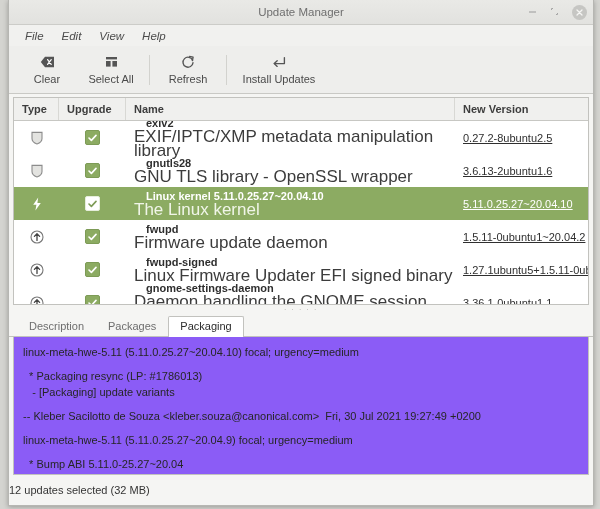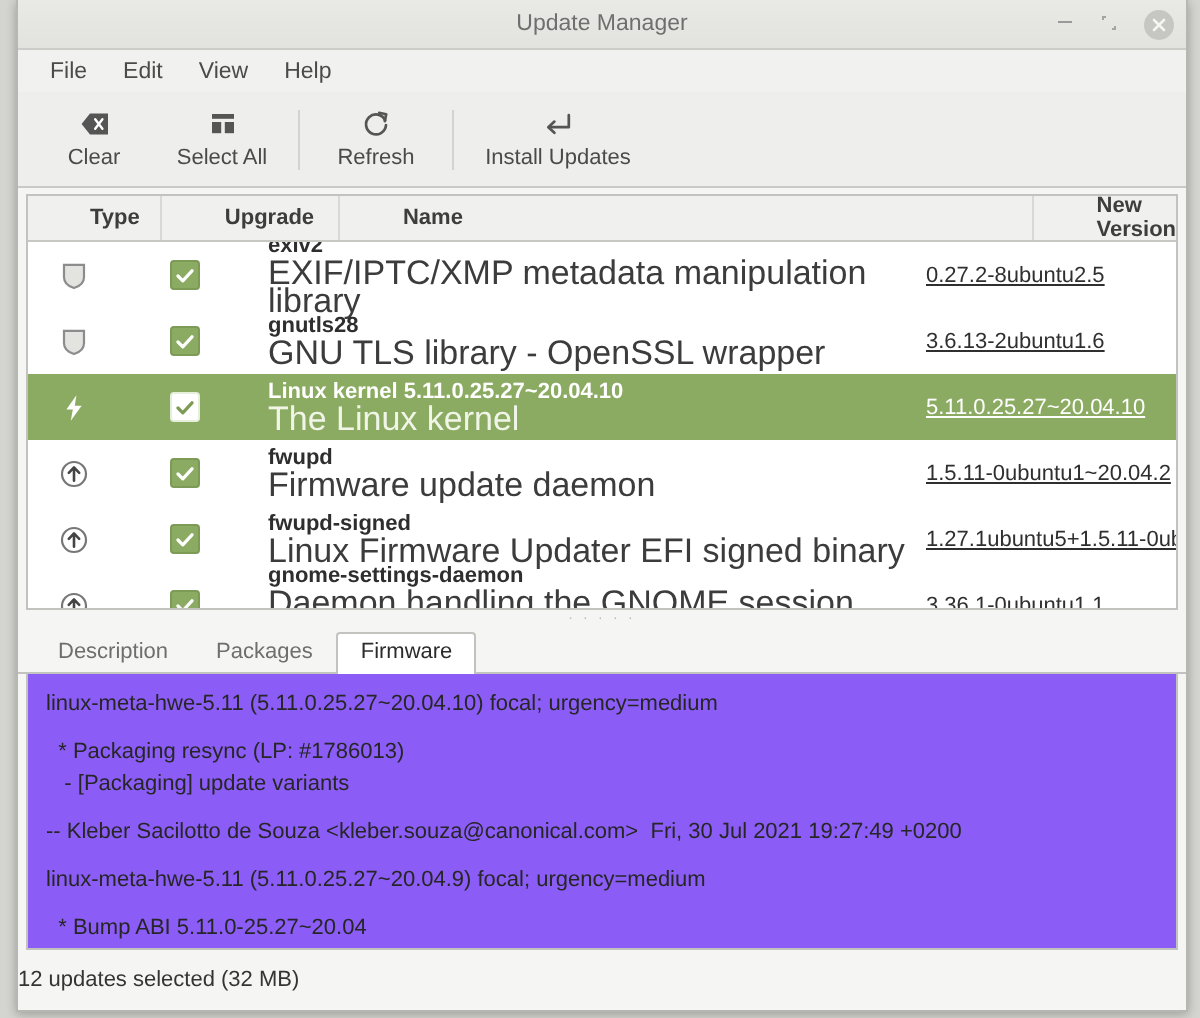--- a/index.html
+++ b/index.html
@@ -61,21 +61,21 @@
     display: flex; align-items: center; justify-content: center;
     font-size: 10px; line-height: 1;
   }
   .wc-max { font-size: 9px; transform: rotate(0deg); }
   
   .menubar {
     height: 21px; min-height: 21px;
     display: flex; align-items: center;
     padding-left: 7px;
     background: #f1f1ef;
-    font-size: 11.5px; color: #4b4b4b;
+    font-size: 11.5px; color: #4b4b4b; font-style: italic;
   }
   .menubar .mi { padding: 1px 9px; }
   
   .toolbar {
     height: 47px; min-height: 47px;
     background: #eeeeec;
     border-bottom: 1px solid #c9c9c5;
     display: flex; align-items: center;
     padding-left: 6px;
   }
@@ -100,38 +100,38 @@
     overflow: hidden;
     position: relative;
   }
   .thead {
     display: flex;
     height: 22px; min-height: 22px;
     background: #f0f0ee;
     border-bottom: 1px solid #c7c7c3;
     font-size: 11px; font-weight: bold; color: #3d3d3d;
   }
-  .th { display: flex; align-items: center; padding-left: 8px; border-right: 1px solid #d8d8d4; box-sizing: border-box; margin-left: 23px; }
+  .th { display: flex; align-items: center; padding-left: 8px; border-right: 1px solid #d8d8d4; box-sizing: border-box; }
   .th.c-type    { width: 45px; }
   .th.c-upgrade { width: 67px; }
   .th.c-name    { width: 329px; }
   .th.c-version { flex: 1; border-right: none; }
   .tbody { flex: 1; overflow: hidden; }
   .row {
     display: flex; align-items: center;
     height: 33px; box-sizing: border-box;
     background: #ffffff;
   }
   .row.selected { background: #8cab62; }
   .cell { box-sizing: border-box; display: flex; align-items: center; }
   .cell.c-type    { width: 45px; justify-content: center; }
   .cell.c-upgrade { width: 67px; justify-content: center; }
   .cell.c-name    { width: 329px; padding-left: 8px; flex-direction: column; align-items: flex-start; justify-content: center; }
   .cell.c-version { flex: 1; padding-left: 8px; overflow: hidden; white-space: nowrap; }
-  .pkg-name { font-size: 11px; font-weight: bold; color: #2e2e2e; line-height: 13px; }
+  .pkg-name { font-size: 11px; font-weight: bold; color: #2e2e2e; line-height: 13px; margin-left: 12px; }
   .pkg-desc { font-size: 17px; color: #3c3c3c; line-height: 14px; }
   .ver { font-size: 11px; color: #2f2f2f; text-decoration: underline; }
   .row.selected .pkg-name,
   .row.selected .pkg-desc,
   .row.selected .ver { color: #ffffff; }
   .row.selected .pkg-desc { color: #f0f5e8; }
   
   .chk {
     width: 13px; height: 13px; border-radius: 2px;
     background: #8cab62; border: 1px solid #7d9b56;
@@ -444,21 +444,21 @@
       </div>
     </div>
 
     <div class="splitter">
       <span>· · · · ·</span>
     </div>
 
     <div class="tabbar">
       <div class="tab">Description</div>
       <div class="tab">Packages</div>
-      <div class="tab active">Firmware</div>
+      <div class="tab active">Packaging</div>
     </div>
 
     <div class="changelog">
       <div class="cl-line">linux-meta-hwe-5.11 (5.11.0.25.27~20.04.10) focal; urgency=medium</div>
       <div class="cl-blank"></div>
       <div class="cl-line">  * Packaging resync (LP: #1786013)</div>
       <div class="cl-line">   - [Packaging] update variants</div>
       <div class="cl-blank"></div>
       <div class="cl-line">-- Kleber Sacilotto de Souza &lt;kleber.souza@canonical.com&gt;  Fri, 30 Jul 2021 19:27:49 +0200</div>
       <div class="cl-blank"></div>

